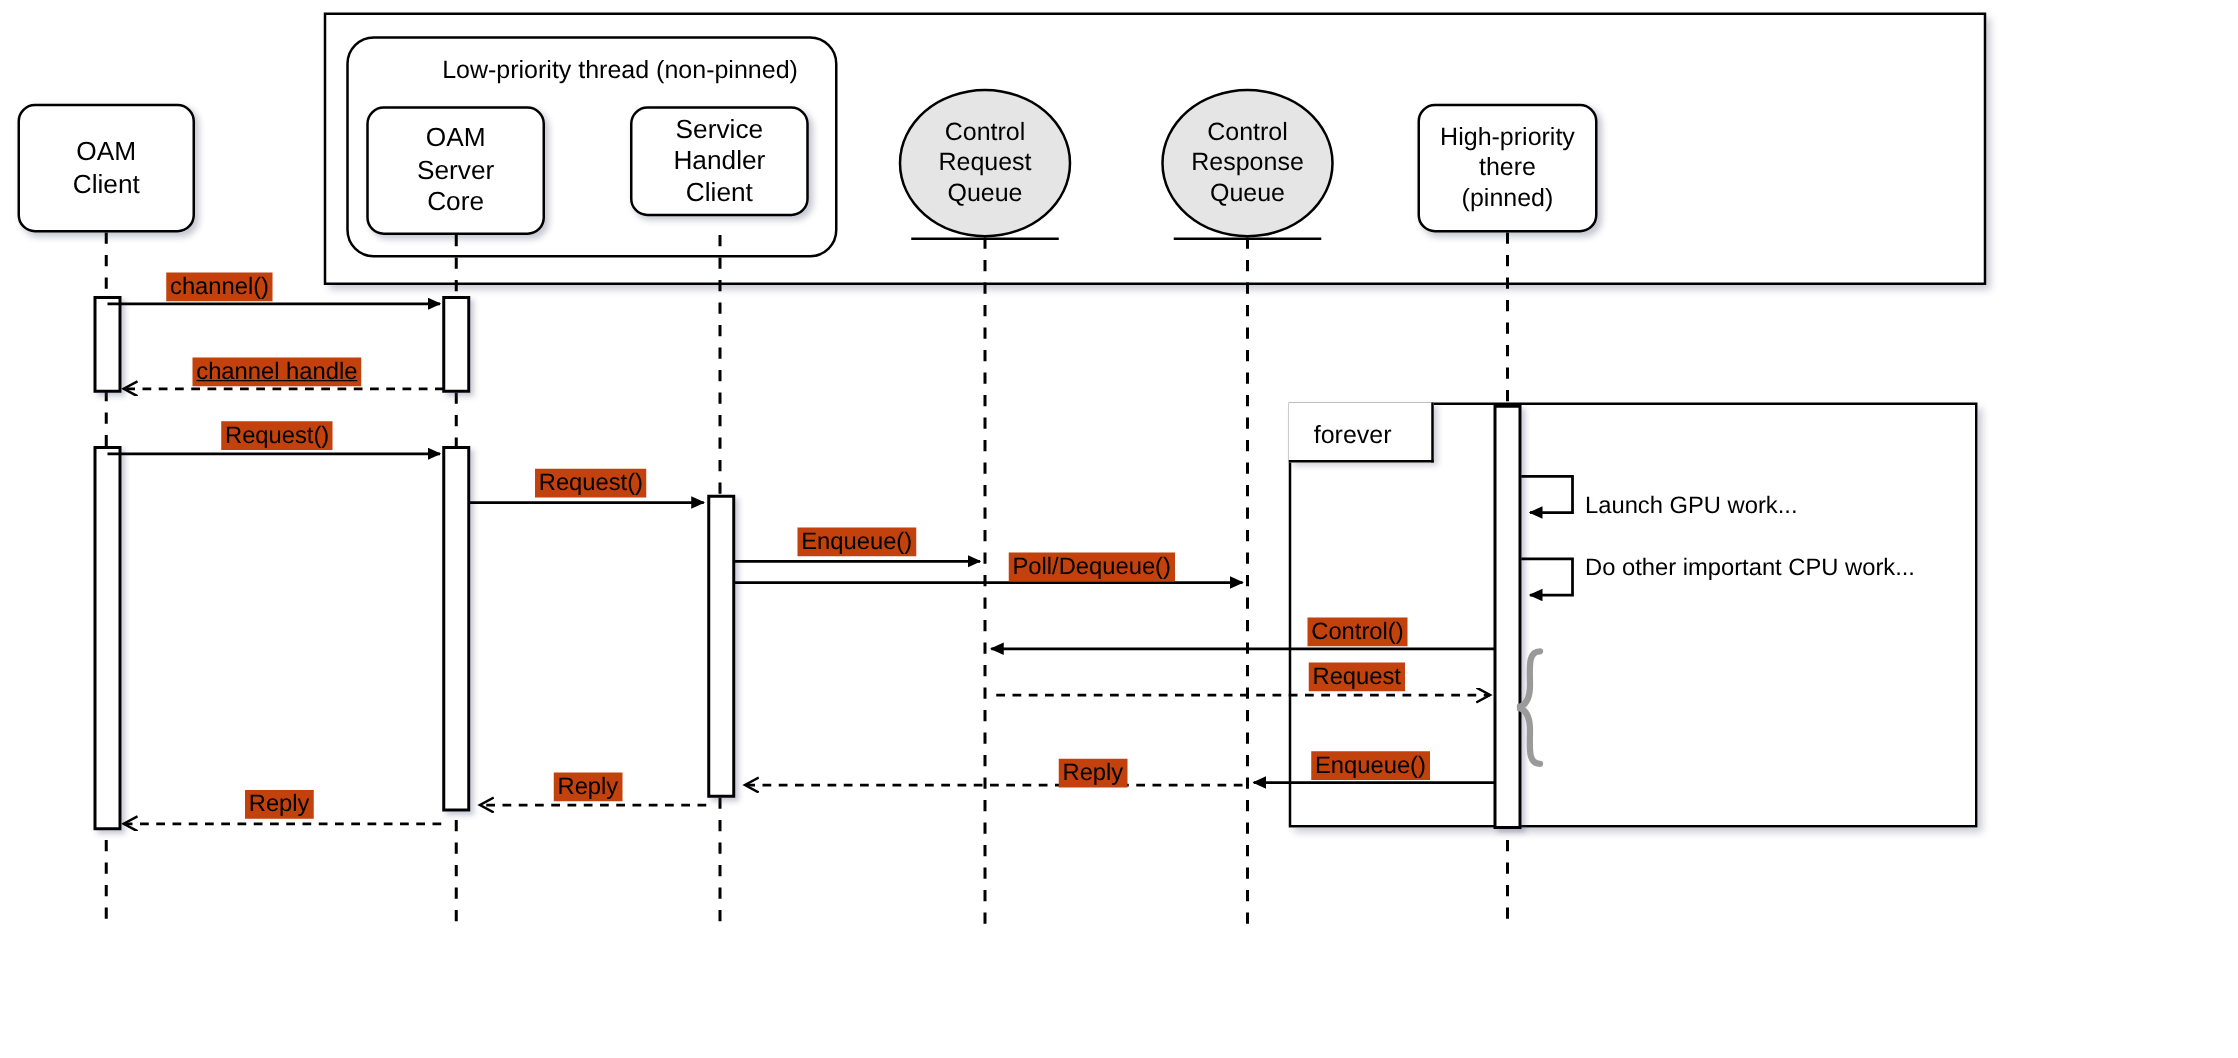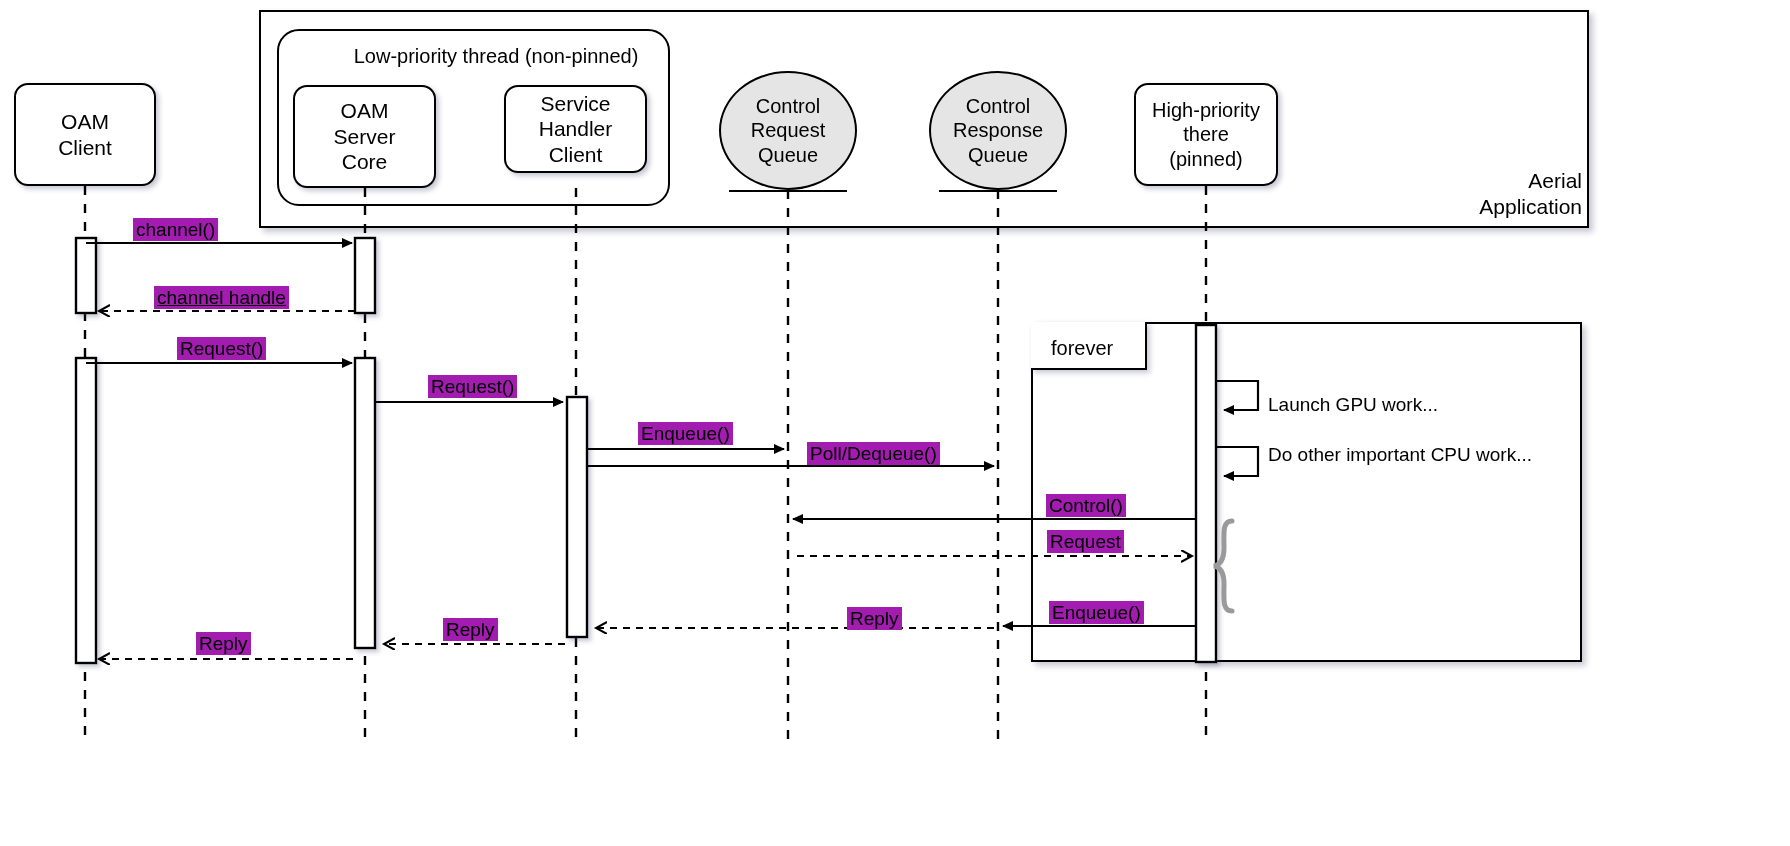--- a/index.html
+++ b/index.html
@@ -24,21 +24,21 @@
     line-height: 1.22;
   }
   .node-lbl {
     font-size: 21px;
     text-align: center;
     width: 100%;
     left: 0;
   }
   .msg-lbl {
     font-size: 19px;
-    background: #a21caf;
+    background: #c2410c;
     padding: 0 3px;
   }
   .frame-lbl { font-size: 20px; }
   .note-lbl  { font-size: 19px; background:#ffffff; padding:0 3px; }
   .brace-lbl { font-size: 20px; line-height: 1.35; }
   .boundary-lbl { font-size: 21px; text-align: right; line-height: 1.22; }
 
   .box-node {
     position: absolute;
     box-sizing: border-box;
@@ -98,21 +98,20 @@
     padding-left: 16px;
     box-shadow: 3px 3px 5px rgba(70,70,110,0.28);
   }
 </style>
 </head>
 <body>
 
 <div id="stage">
 
   <div class="boundary-box" style="left:259px; top:10px; width:1330px; height:218px;"></div>
-  <div class="lbl boundary-lbl" style="left:1260px; top:168px; width:322px;"><span>Aerial</span><br><span>Application</span></div>
 
   <div class="group-node" style="left:277px; top:29px; width:393px; height:177px;"></div>
   <div class="lbl frame-lbl" style="left:277px; top:44px; width:438px; text-align:center;">Low-priority thread (non-pinned)</div>
 
   <div class="box-node" style="left:14px; top:83px; width:142px; height:103px;">
     <div class="lbl node-lbl" style="position:relative; top:0;"><span style="display:block">OAM</span><span style="display:block">Client</span></div>
   </div>
 
   <div class="box-node" style="left:293px; top:85px; width:143px; height:103px;">
     <div class="lbl node-lbl" style="position:relative; top:0;"><span style="display:block">OAM</span><span style="display:block">Server</span><span style="display:block">Core</span></div>

